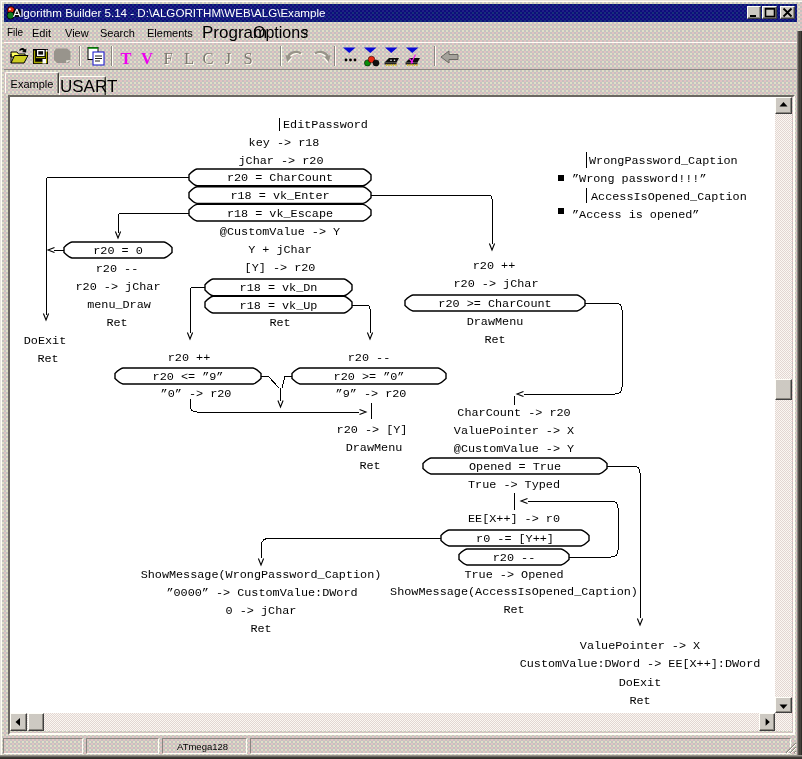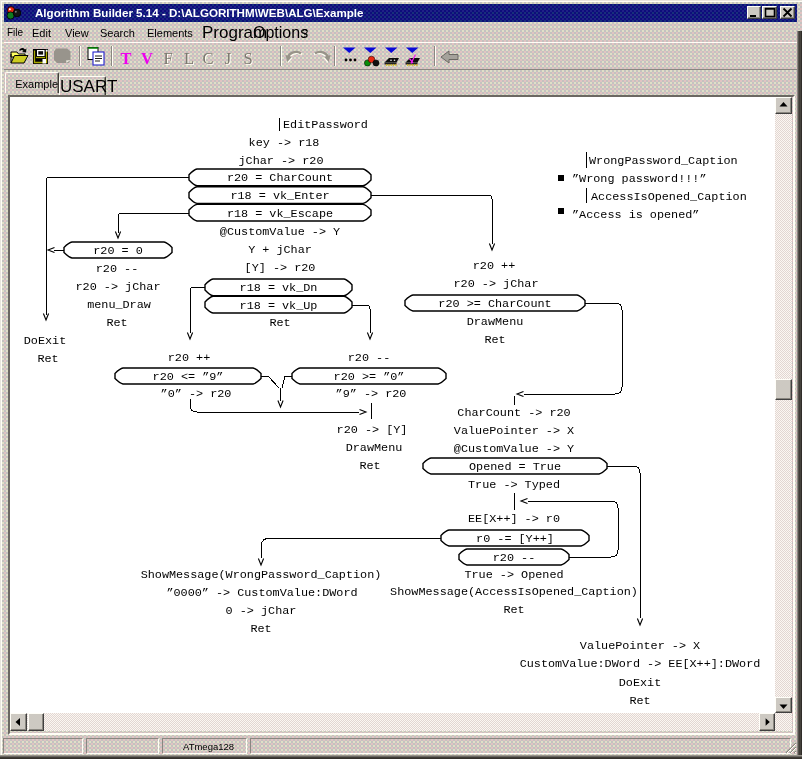--- a/index.html
+++ b/index.html
@@ -17,21 +17,21 @@
 <div class="abs" style="left:797px;top:31px;width:5px;height:728px;z-index:51;background:linear-gradient(90deg,#8a8780 0 1px,#56534d 1px 2px,#3f3c37 2px 3px,#45423c 3px 4px,#2f2c28 4px 5px)"></div>
 <div class="abs" style="left:0;top:755px;width:802px;height:4px;z-index:51;background:linear-gradient(#98948c 0 1px,#6b6862 1px 2px,#3f3c37 2px 3px,#34312c 3px 4px)"></div>
 <div class="abs" style="left:4px;top:4px;width:793px;height:18px;background-color:#0d0d7b;background-image:radial-gradient(circle at 1px 1px,rgba(45,125,125,0.45) 0.6px,rgba(0,0,0,0) 0.95px),radial-gradient(circle at 1px 1px,rgba(70,70,160,0.5) 0.6px,rgba(0,0,0,0) 0.95px);background-size:4px 4px,4px 4px;background-position:0 0,2px 2px"></div>
 <svg class="abs" style="left:6px;top:6px" width="16" height="14" viewBox="0 0 16 14">
     <circle cx="5" cy="4.2" r="3.6" fill="#e82810" stroke="#000" stroke-width="0.8"></circle>
     <circle cx="4.6" cy="9.5" r="3.6" fill="#0f7a1f" stroke="#000" stroke-width="0.8"></circle>
     <circle cx="11" cy="7" r="3.8" fill="#141414" stroke="#000" stroke-width="0.8"></circle>
     <circle cx="3.9" cy="3.2" r="1" fill="#fff"></circle>
     <circle cx="9.8" cy="5.8" r="1" fill="#777"></circle>
   </svg>
-<div class="abs" style="left:35px;top:5px;width:560px;height:16px;color:#fff;font-weight:bold;font-size:11.6px;line-height:16px">Algorithm Builder 5.14 - D:\ALGORITHM\WEB\ALG\Example</div>
+<div class="abs" style="left:13px;top:5px;width:560px;height:16px;color:#fff;font-weight:normal;font-size:11.6px;line-height:16px">Algorithm Builder 5.14 - D:\ALGORITHM\WEB\ALG\Example</div>
 <div class="abs btn dg" style="left:747px;top:6px;width:14px;height:13px;background:#cdc9c2">
     <svg width="12" height="11" viewBox="0 0 12 11">
       <rect x="2" y="8" width="6" height="2" fill="#000"></rect>
     </svg>
   </div>
 <div class="abs btn dg" style="left:762px;top:6px;width:15px;height:13px;background:#cdc9c2">
     <svg width="12" height="11" viewBox="0 0 12 11">
       <rect x="1.5" y="1.5" width="9" height="8" fill="none" stroke="#000" stroke-width="1.6"></rect>
       <rect x="1" y="1" width="10" height="1.6" fill="#000"></rect>
     </svg>
@@ -136,21 +136,21 @@
 <path d="M406,47.5 h12.5 l-6.25,5.5 z" fill="#0a0ad8"></path>
 <g>
       <path d="M405.5,62.5 l4.5,-4.5 h10 l-2.5,4.5 z" fill="#0d0d0d"></path>
       <path d="M405.5,62.5 h12 v2 h-12 z" fill="#222"></path>
       <path d="M407,65 h11" stroke="#d8b800" stroke-width="1.6" stroke-dasharray="1.3 1"></path>
       <path d="M409.5,58.5 l3.5,4.5 m2.5,-8.5 l-4.5,9" stroke="#f020f0" stroke-width="1.3" fill="none"></path>
     </g>
 <path d="M441,57 l8,-6 v3.5 h9 v5 h-9 v3.5 z" fill="#a5a29b" stroke="#6b6862" stroke-width="1"></path>
 </svg>
 <div class="abs dg" style="left:59px;top:76px;width:47px;height:19px;border-top:1px solid #fffef6;border-left:1px solid #fffef6;border-right:1px solid #403d38;box-shadow:inset -1px 0 0 #8a8780;border-top-left-radius:2px;border-top-right-radius:2px;font-size:17px;line-height:19px;text-align:center">USART</div>
-<div class="abs dg" style="left:5px;top:72px;width:54px;height:21px;border-top:1px solid #fffef6;border-left:1px solid #fffef6;border-right:1px solid #403d38;box-shadow:inset -1px 0 0 #8a8780;border-top-left-radius:2px;border-top-right-radius:2px;font-size:11px;line-height:22px;text-align:right">Example</div>
+<div class="abs dg" style="left:5px;top:72px;width:54px;height:21px;border-top:1px solid #fffef6;border-left:1px solid #fffef6;border-right:1px solid #403d38;box-shadow:inset -1px 0 0 #8a8780;border-top-left-radius:2px;border-top-right-radius:2px;font-size:11px;line-height:22px;text-align:center">Example</div>
 <div class="abs" style="left:8px;top:95px;width:787px;height:640px;border-top:2px solid #6b6862;border-left:2px solid #6b6862;border-right:2px solid #fffef6;border-bottom:2px solid #fffef6"></div>
 <div class="abs" style="left:10px;top:97px;width:765px;height:616px;background:#fff"></div>
 <div class="abs track" style="left:775px;top:97px;width:17px;height:616px"></div>
 <div class="abs btn dg" style="left:775px;top:97px;width:17px;height:17px;background:#cdc9c2">
     <svg width="15" height="15" viewBox="0 0 15 15">
       <path d="M7.5,4 l4,4.5 h-8 z" fill="#000"></path>
     </svg>
   </div>
 <div class="abs btn dg" style="left:775px;top:697px;width:17px;height:16px;background:#cdc9c2">
     <svg width="15" height="15" viewBox="0 0 15 15">
@@ -167,21 +167,21 @@
 <div class="abs btn dg" style="left:759px;top:713px;width:16px;height:18px;background:#cdc9c2">
     <svg width="15" height="16" viewBox="0 0 15 16">
       <path d="M10.5,8 l-4.5,-4 v8 z" fill="#000"></path>
     </svg>
   </div>
 <div class="abs btn dg" style="left:28px;top:713px;width:16px;height:18px;background:#cdc9c2"></div>
 <div class="abs track" style="left:775px;top:713px;width:17px;height:18px"></div>
 <div class="abs dg" style="left:4px;top:736px;width:793px;height:20px"></div>
 <div class="abs sunk1 dg" style="left:3px;top:738px;width:80px;height:16px;font-size:9.5px;line-height:15px;padding-left:2px"></div>
 <div class="abs sunk1 dg" style="left:86px;top:738px;width:73px;height:16px;font-size:9.5px;line-height:15px;padding-left:2px"></div>
-<div class="abs sunk1 dg" style="left:162px;top:738px;width:85px;height:16px;font-size:9.5px;line-height:15px;padding-left:20px">ATmega128</div>
+<div class="abs sunk1 dg" style="left:162px;top:738px;width:85px;height:16px;font-size:9.5px;line-height:15px;padding-left:14px">ATmega128</div>
 <div class="abs sunk1 dg" style="left:250px;top:738px;width:541px;height:16px;font-size:9.5px;line-height:15px;padding-left:2px"></div>
 <svg class="abs" style="left:783px;top:740px" width="14" height="14" viewBox="0 0 14 14">
     <path d="M13,3 L3,13 M13,7 L7,13 M13,11 L11,13" stroke="#8a8780" stroke-width="1.2"></path>
     <path d="M13,4 L4,13 M13,8 L8,13 M13,12 L12,13" stroke="#fffef6" stroke-width="1"></path>
   </svg>
 <svg style="position:absolute;left:0;top:0" width="802" height="759" viewBox="0 0 802 759">
 <g fill="none" stroke="#000" stroke-width="1" shape-rendering="crispEdges">
 <path d="M189,177 H50 Q46,177 46,181 V315"></path>
 <path d="M64,250 H54"></path>
 <path d="M189,213 H122 Q118,213 118,217 V233"></path>

